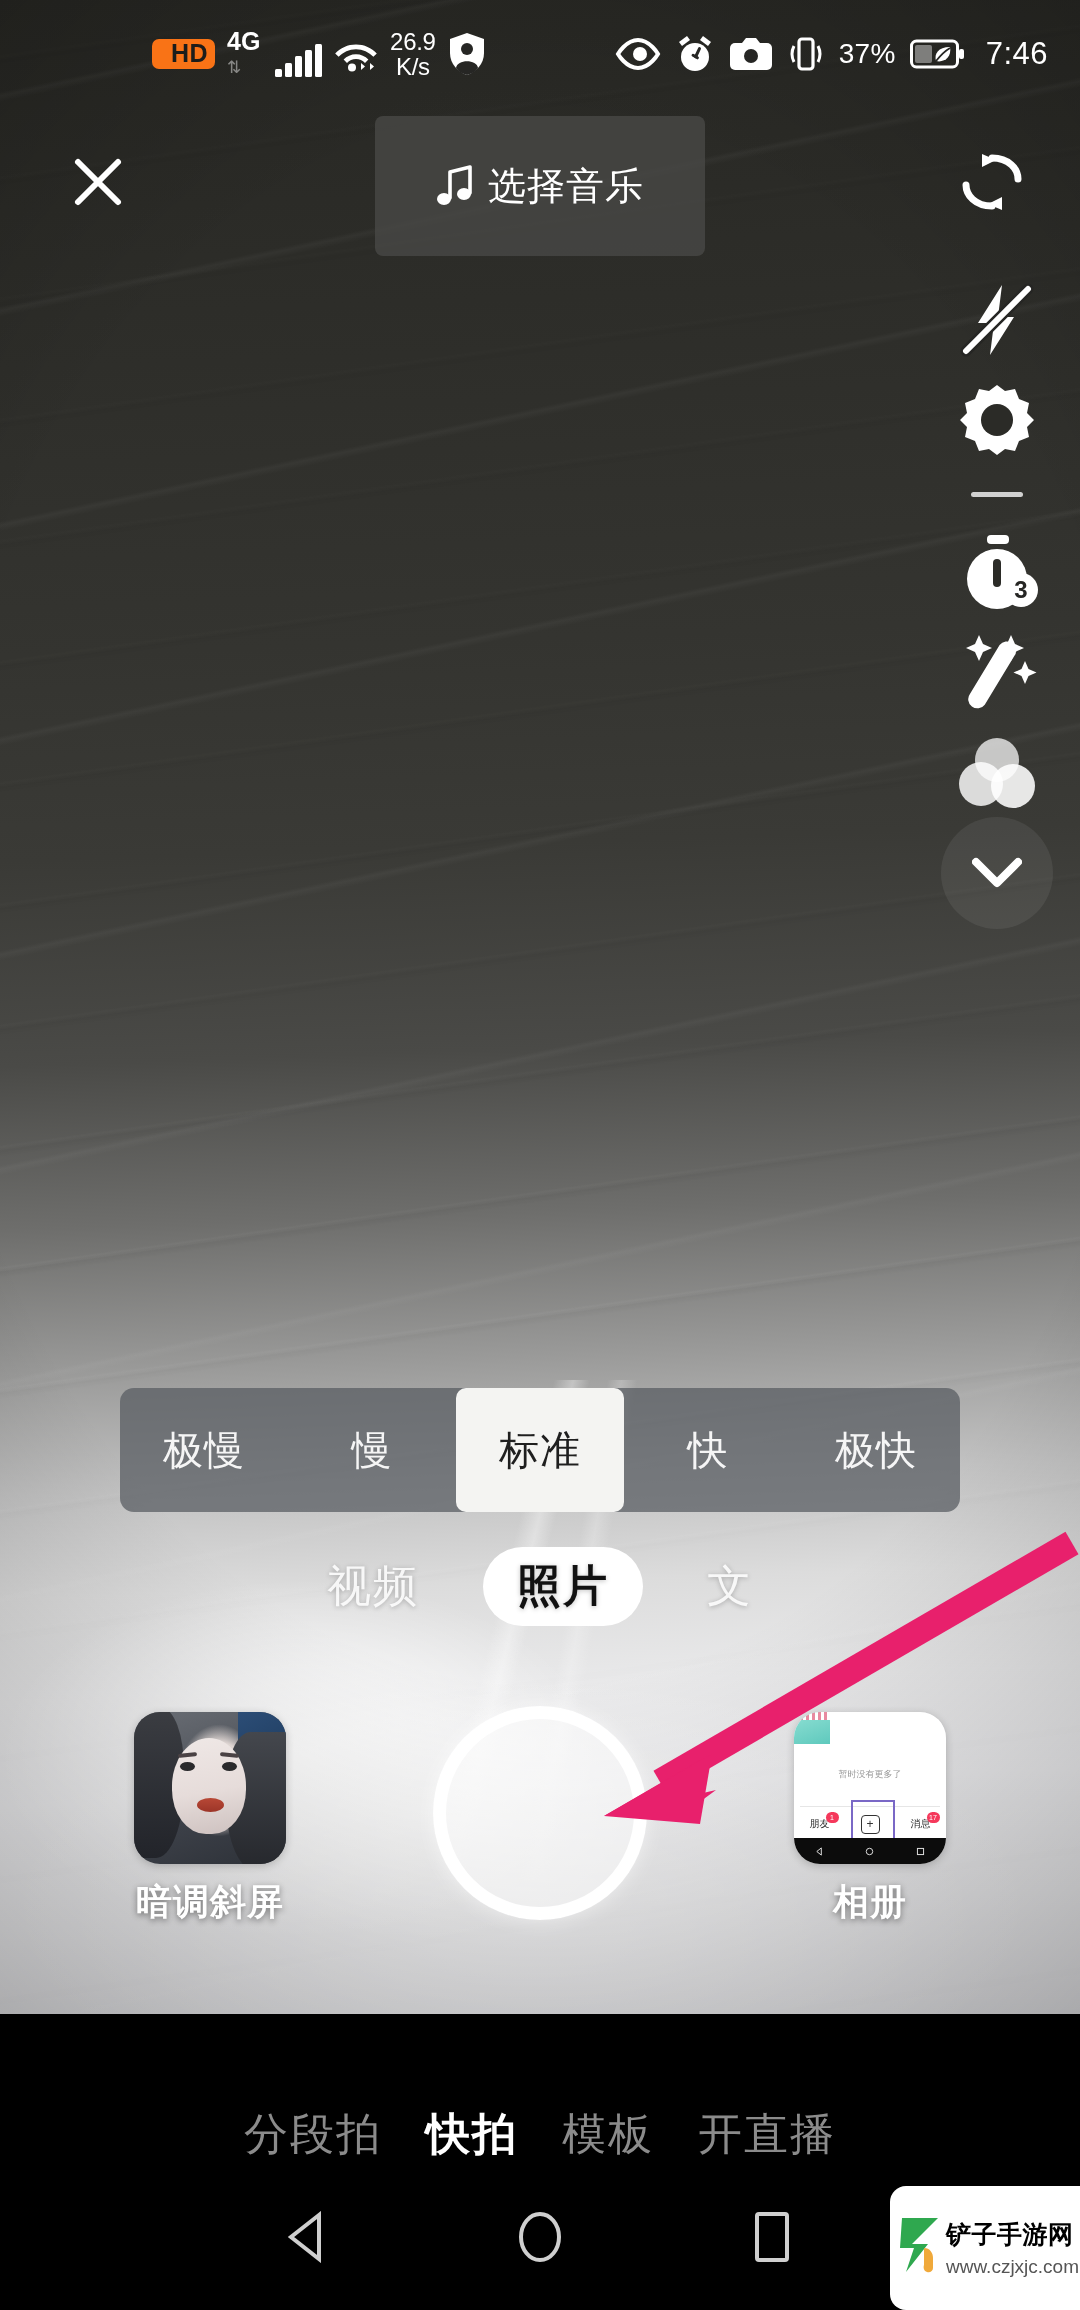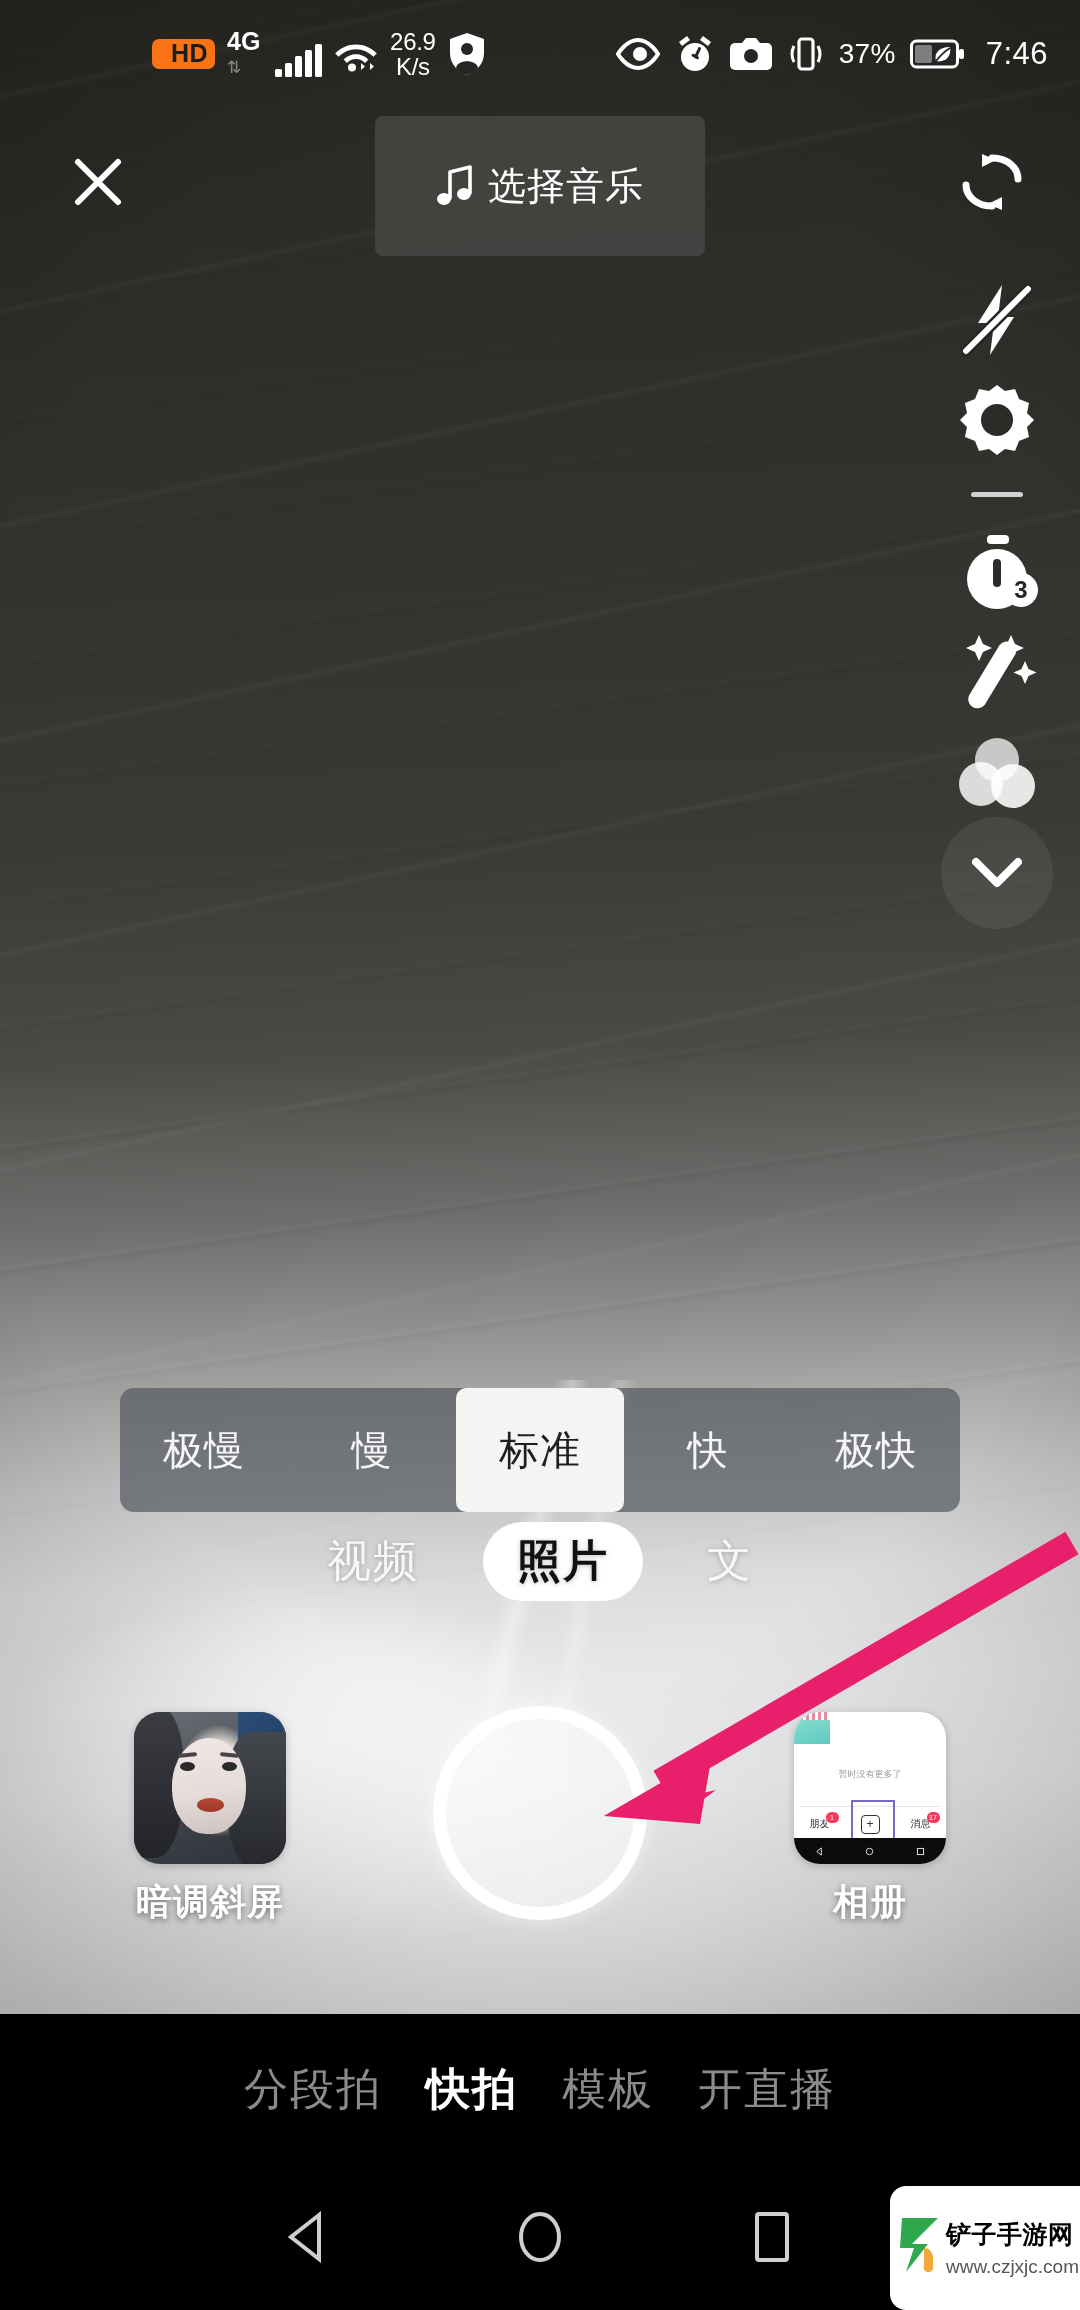--- a/index.html
+++ b/index.html
@@ -327,21 +327,21 @@
   }
 
   
   #mode-tabs {
     position: absolute;
     left: 0;
     top: 1522px;
     width: 1080px;
     height: 104px;
     display: flex;
-    align-items: flex-start;
+    align-items: flex-end;
     justify-content: center;
     gap: 42px;
     z-index: 20;
   }
   .mode-tab {
     font-size: 44px;
     color: rgba(255,255,255,0.88);
     text-shadow: 0 1px 5px rgba(0,0,0,0.25);
     padding: 10px 22px;
     letter-spacing: 2px;
@@ -549,21 +549,21 @@
 
   
   #bottom-nav {
     position: absolute;
     left: 0;
     top: 2014px;
     width: 1080px;
     height: 150px;
     background: #000;
     display: flex;
-    align-items: center;
+    align-items: flex-end;
     justify-content: center;
     gap: 44px;
     z-index: 20;
   }
   .bn-item {
     font-size: 44px;
     color: #8b8b8b;
     letter-spacing: 2px;
   }
   .bn-item.active {

